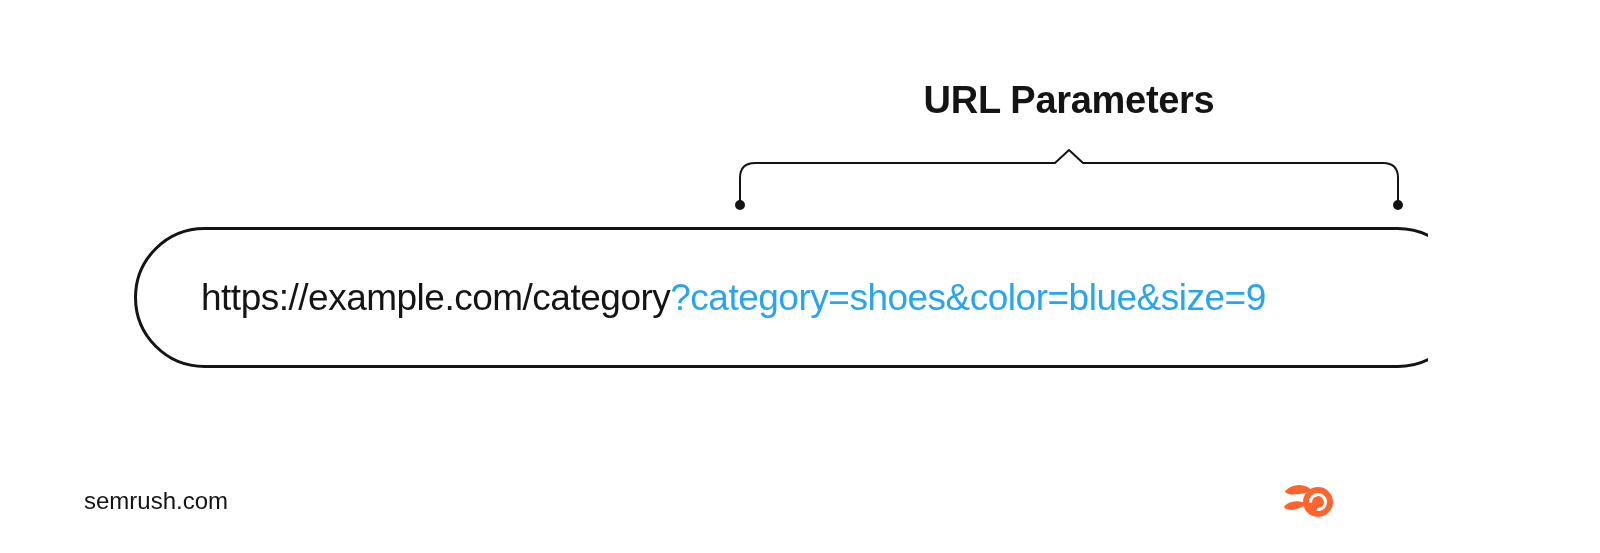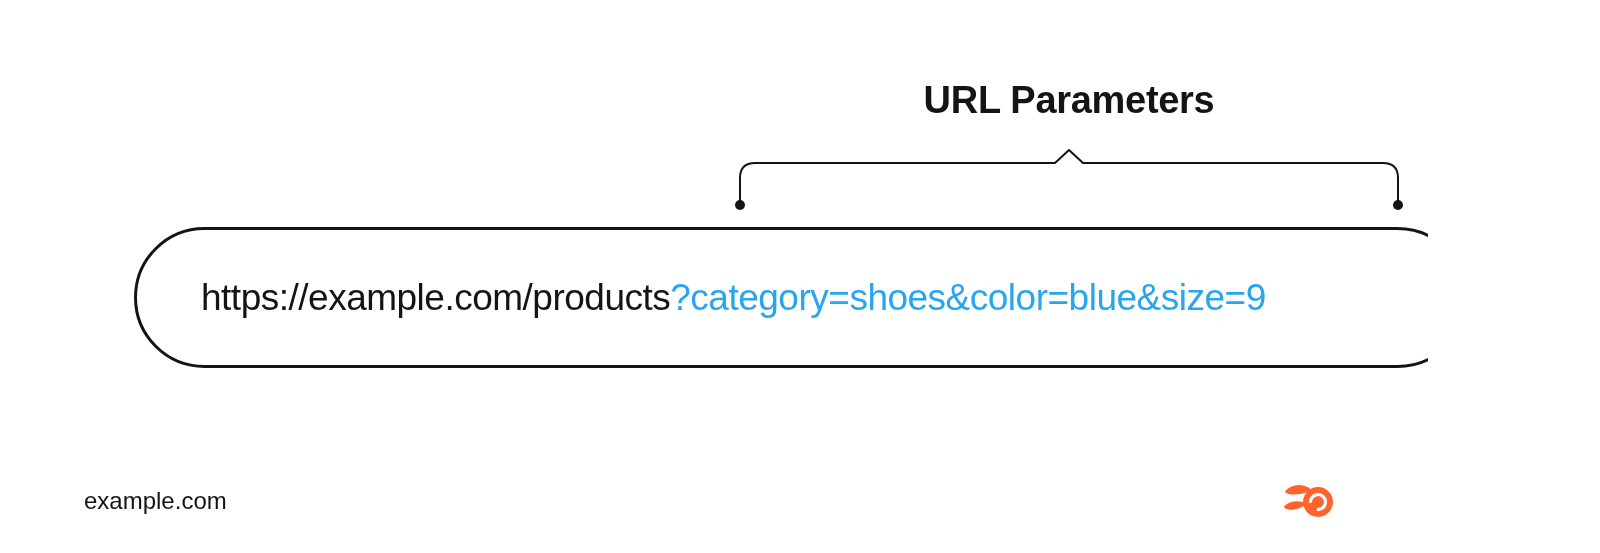--- a/index.html
+++ b/index.html
@@ -93,24 +93,24 @@
 
   <div class="fig-title">URL Parameters</div>
 
   <svg class="brace" viewBox="0 0 680 72" aria-hidden="true">
     <path d="M10,63 L10,36 Q10,21 25,21 L325,21 L339,8 L353,21 L653,21 Q668,21 668,36 L668,63"></path>
     <circle cx="10" cy="63" r="5"></circle>
     <circle cx="668" cy="63" r="5"></circle>
   </svg>
 
   <div class="url-pill">
-    <div class="url-text"><span>https://example.com/products</span><span class="params">?category=shoes&amp;color=blue&amp;size=9</span></div>
+    <div class="url-text"><span>https://example.com/category</span><span class="params">?category=shoes&amp;color=blue&amp;size=9</span></div>
   </div>
 
-  <div class="source">example.com</div>
+  <div class="source">semrush.com</div>
 
   <div class="logo">
     <svg class="logo-icon" viewBox="0 0 52 40" aria-hidden="true">
       <path class="flame" d="M1,9 C7,2.5 17,1 24.5,5.5 C26,6.5 27,7.8 27.5,9 C19,12 10.5,13 6,12.3 C3,11.8 1,10.7 1,9 Z"></path>
       <path class="flame" d="M0,24.5 C4,20 11.5,18.3 18.5,20 C20.2,20.5 21.5,21.4 22.3,22.6 C16,26.8 9,28.4 4.8,27.6 C1.8,27 0,26 0,24.5 Z"></path>
       <circle class="flame" cx="34" cy="20" r="15"></circle>
       <circle class="ring" cx="34" cy="20" r="7.5" stroke-dasharray="37.1 10" transform="rotate(-186 34 20)"></circle>
     </svg>
   </div>
 

